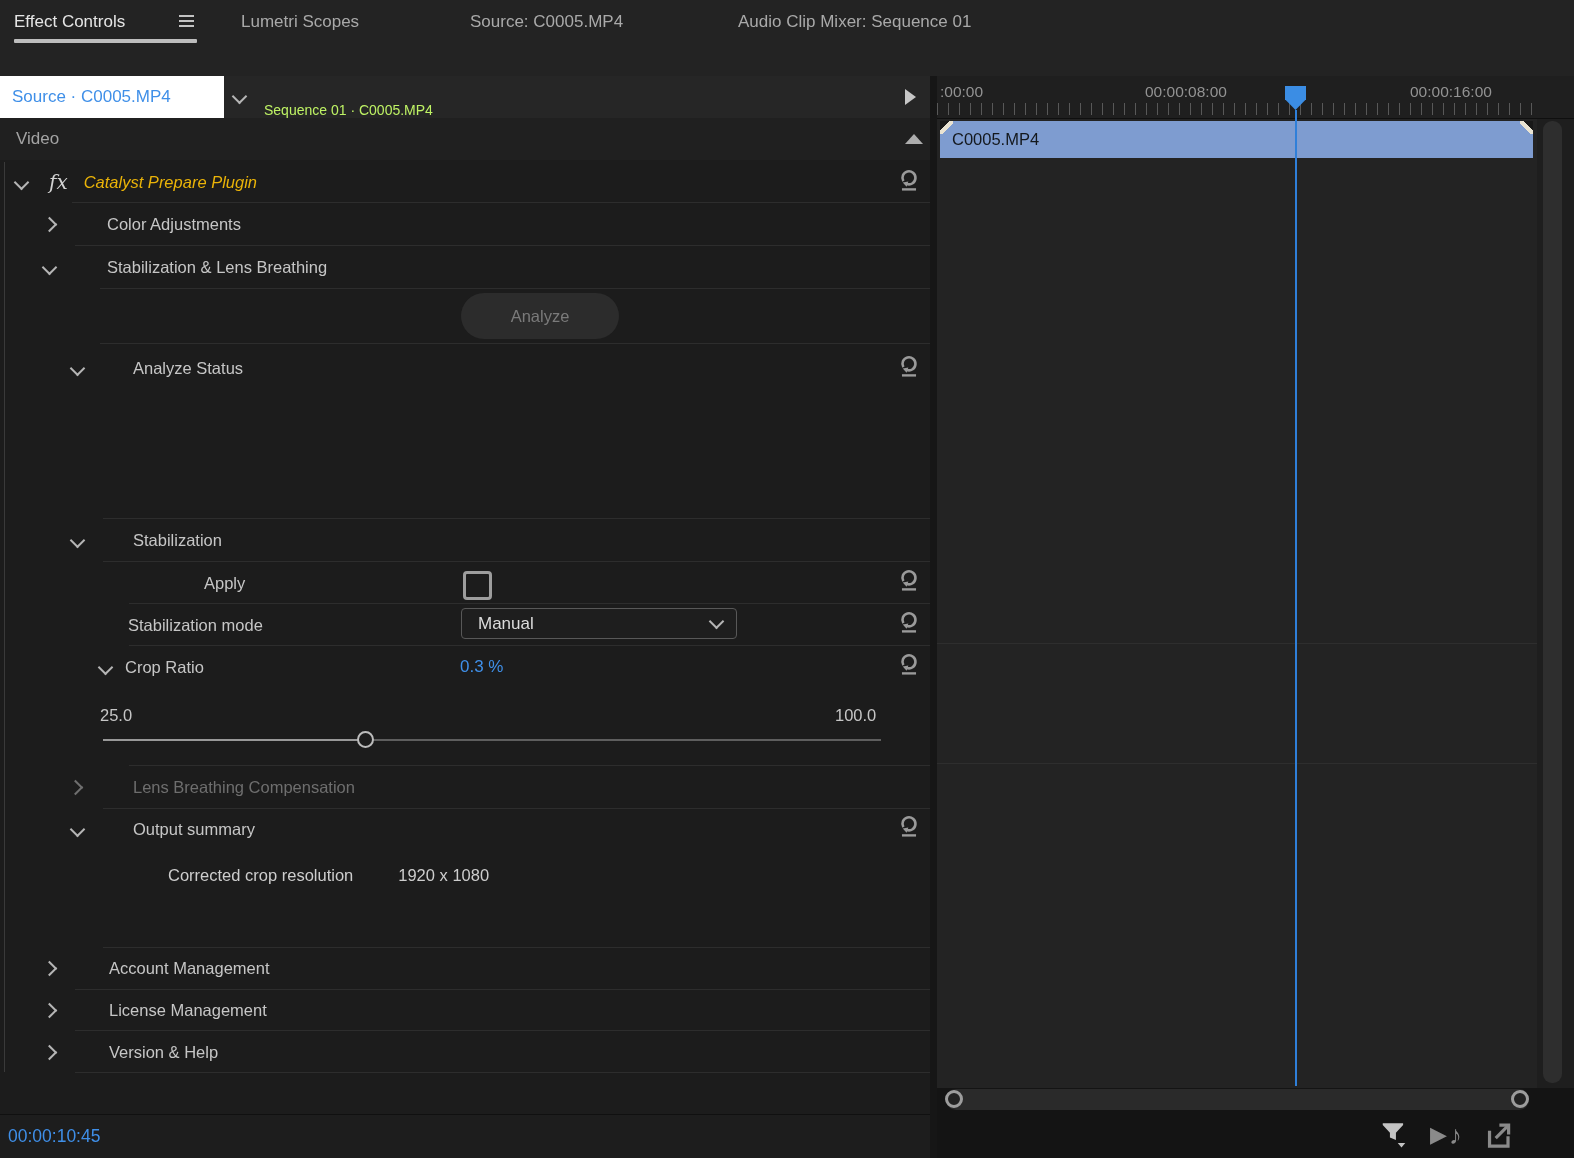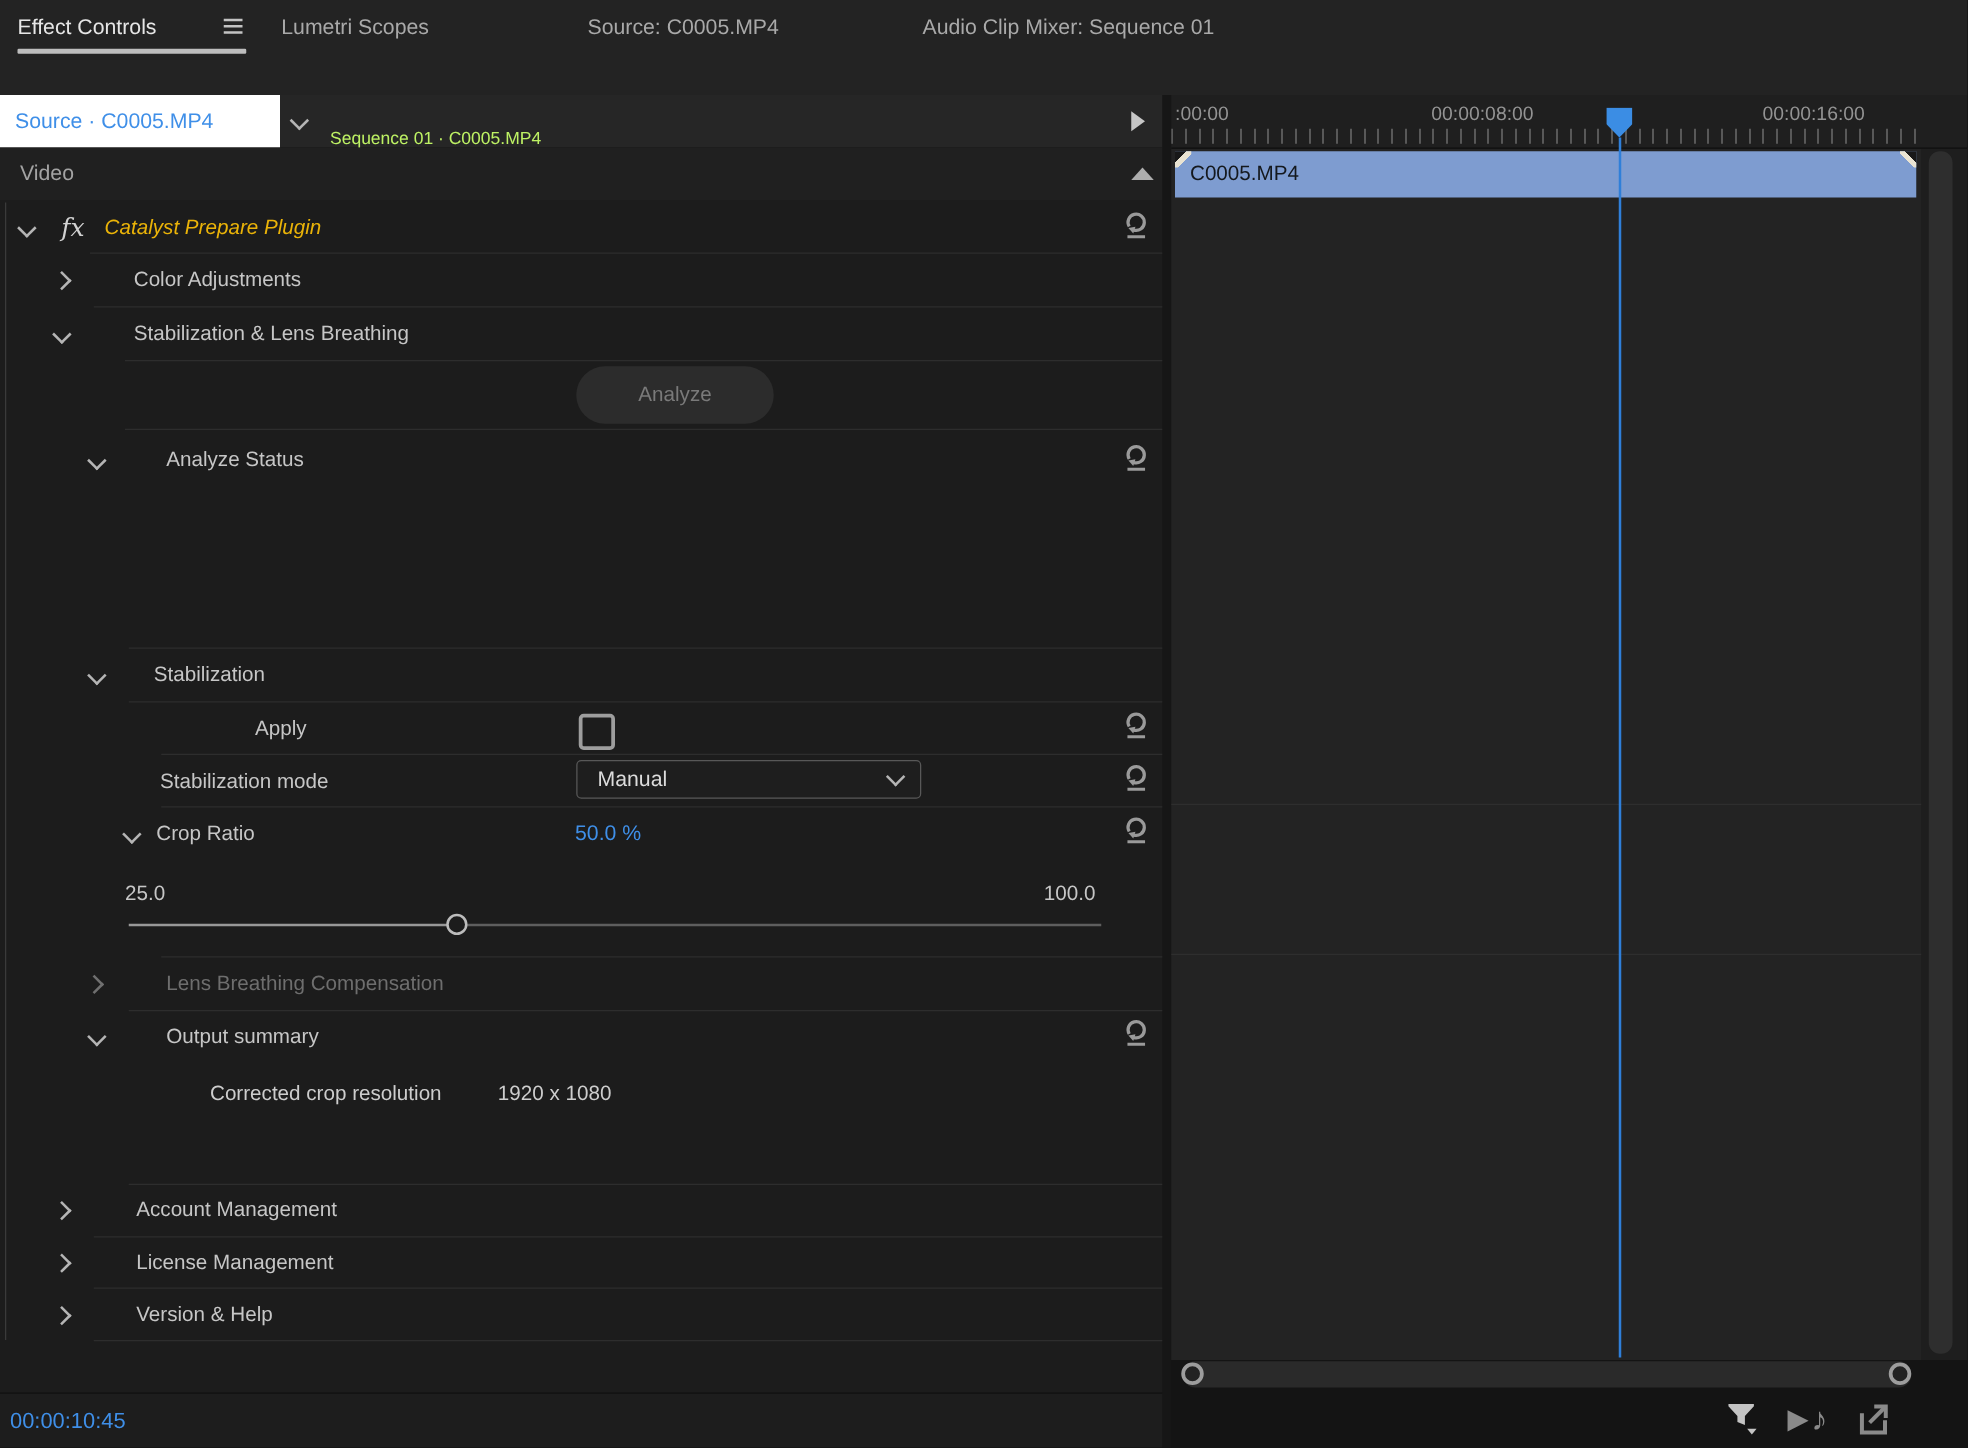--- a/index.html
+++ b/index.html
@@ -74,21 +74,21 @@
   .glyph-icon{color:#8a8a8a;font-size:22px;line-height:1;}
 </style>
 </head>
 <body>
 
 <div class="abs tabbar">
   <div class="abs tab active" style="left:14px;">
     <span>Effect Controls</span>
   </div>
   <div class="abs hamburger"></div>
-  <div class="abs tab" style="left:225px;text-align:right;">
+  <div class="abs tab" style="left:241px;text-align:right;">
     <span>Lumetri Scopes</span>
   </div>
   <div class="abs tab" style="left:470px;">
     <span>Source: C0005.MP4</span>
   </div>
   <div class="abs tab" style="left:738px;">
     <span>Audio Clip Mixer: Sequence 01</span>
   </div>
   <div class="abs tab-underline"></div>
 </div>
@@ -147,21 +147,21 @@
 </div>
 <svg class="abs reset" style="left:896px;top:352px;" viewBox="0 0 24 24">
   <path d="M6.8 14 A6 6 0 1 1 10 16.6" fill="none" stroke="#9a9a9a" stroke-width="2.4"></path>
   <path d="M6.2 15.2 L11.4 14.2 L9.8 19.2 Z" fill="#9a9a9a"></path>
   <path d="M5.5 21.6 H18.5" stroke="#9a9a9a" stroke-width="2.2"></path>
 </svg>
 <div class="abs sep" style="left:103px;top:518px;width:827px;"></div>
 
 <div class="abs row" style="left:0;top:520px;width:930px;">
   <span class="chev down" style="margin-left:72px;"></span>
-  <span style="margin-left:40px;">Stabilization</span>
+  <span style="margin-left:50px;">Stabilization</span>
 </div>
 <div class="abs sep" style="left:103px;top:561px;width:827px;"></div>
 
 <div class="abs row" style="left:0;top:563px;width:930px;padding-left:36px;">
   <span style="margin-left:168px;">Apply</span>
 </div>
 <div class="abs checkbox" style="left:463px;top:571px;"></div>
 <svg class="abs reset" style="left:896px;top:566px;" viewBox="0 0 24 24">
   <path d="M6.8 14 A6 6 0 1 1 10 16.6" fill="none" stroke="#9a9a9a" stroke-width="2.4"></path>
   <path d="M6.2 15.2 L11.4 14.2 L9.8 19.2 Z" fill="#9a9a9a"></path>
@@ -180,21 +180,21 @@
   <path d="M6.8 14 A6 6 0 1 1 10 16.6" fill="none" stroke="#9a9a9a" stroke-width="2.4"></path>
   <path d="M6.2 15.2 L11.4 14.2 L9.8 19.2 Z" fill="#9a9a9a"></path>
   <path d="M5.5 21.6 H18.5" stroke="#9a9a9a" stroke-width="2.2"></path>
 </svg>
 <div class="abs sep" style="left:129px;top:645px;width:801px;"></div>
 
 <div class="abs row" style="left:0;top:647px;width:930px;">
   <span class="chev down" style="margin-left:100px;"></span>
   <span style="margin-left:14px;">Crop Ratio</span>
 </div>
-<span class="abs blue-val" style="left:460px;top:657px;">50.0 %</span>
+<span class="abs blue-val" style="left:460px;top:657px;">0.3 %</span>
 <svg class="abs reset" style="left:896px;top:650px;" viewBox="0 0 24 24">
   <path d="M6.8 14 A6 6 0 1 1 10 16.6" fill="none" stroke="#9a9a9a" stroke-width="2.4"></path>
   <path d="M6.2 15.2 L11.4 14.2 L9.8 19.2 Z" fill="#9a9a9a"></path>
   <path d="M5.5 21.6 H18.5" stroke="#9a9a9a" stroke-width="2.2"></path>
 </svg>
 
 <span class="abs" style="left:100px;top:706px;font-size:16.5px;">25.0</span>
 <span class="abs" style="left:835px;top:706px;font-size:16.5px;">100.0</span>
 <div class="abs slider-fill" style="left:103px;top:739px;width:260px;"></div>
 <div class="abs slider-track" style="left:363px;top:739px;width:518px;"></div>

